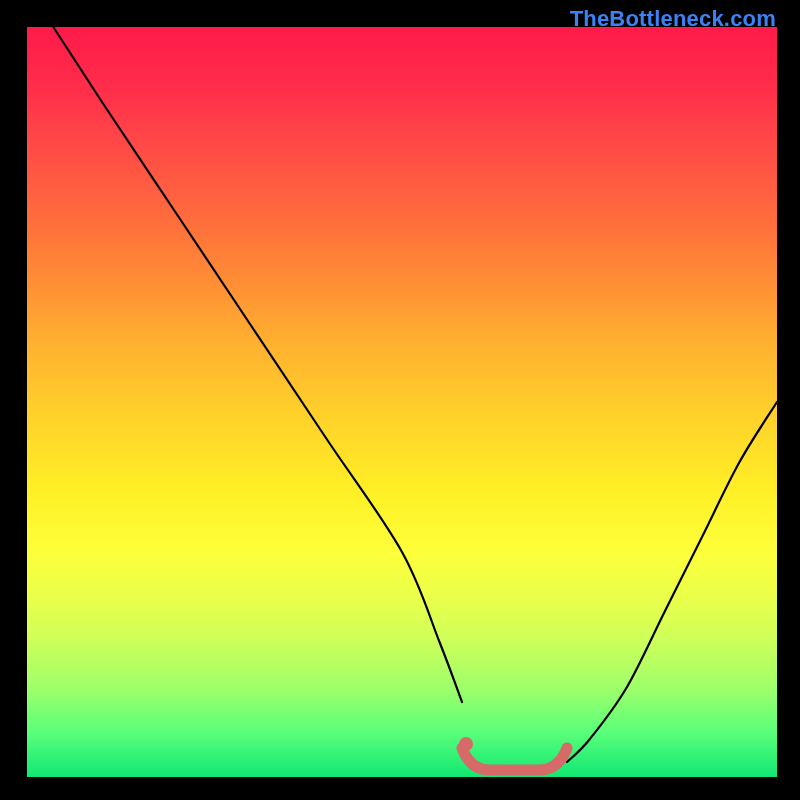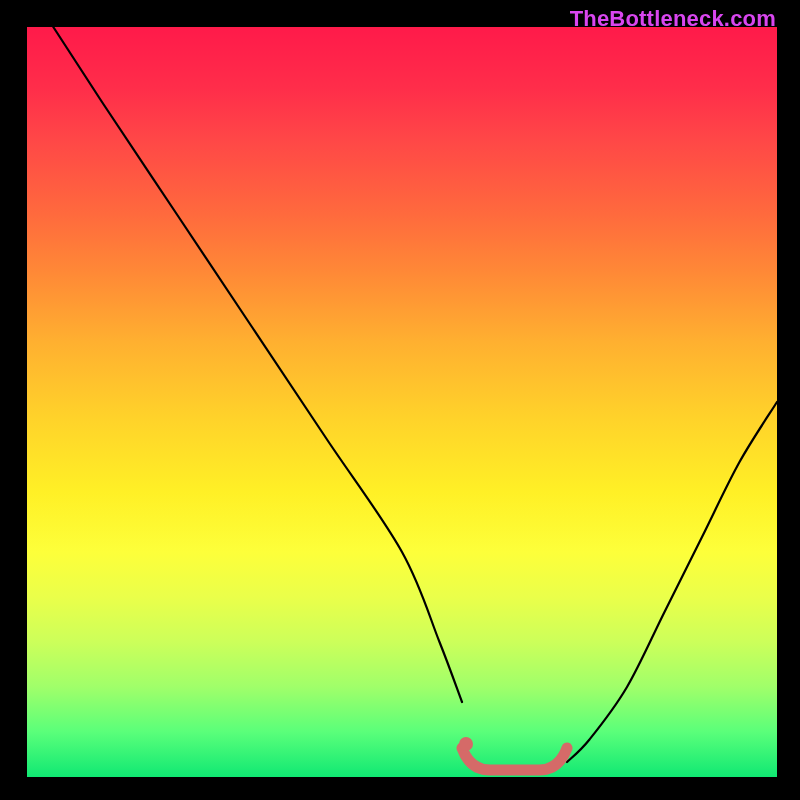--- a/index.html
+++ b/index.html
@@ -41,21 +41,21 @@
     height: 800px;
     pointer-events: none;
   }
   .watermark {
     position: absolute;
     top: 6px;
     right: 24px;
     font-family: Arial, Helvetica, sans-serif;
     font-size: 22px;
     font-weight: 600;
-    color: #d946ef;
+    color: #3b82f6;
     letter-spacing: 0.2px;
     user-select: none;
   }
 </style>
 </head>
 <body>
 
 <div class="chart-container">
   <div class="plot-area"></div>
 

